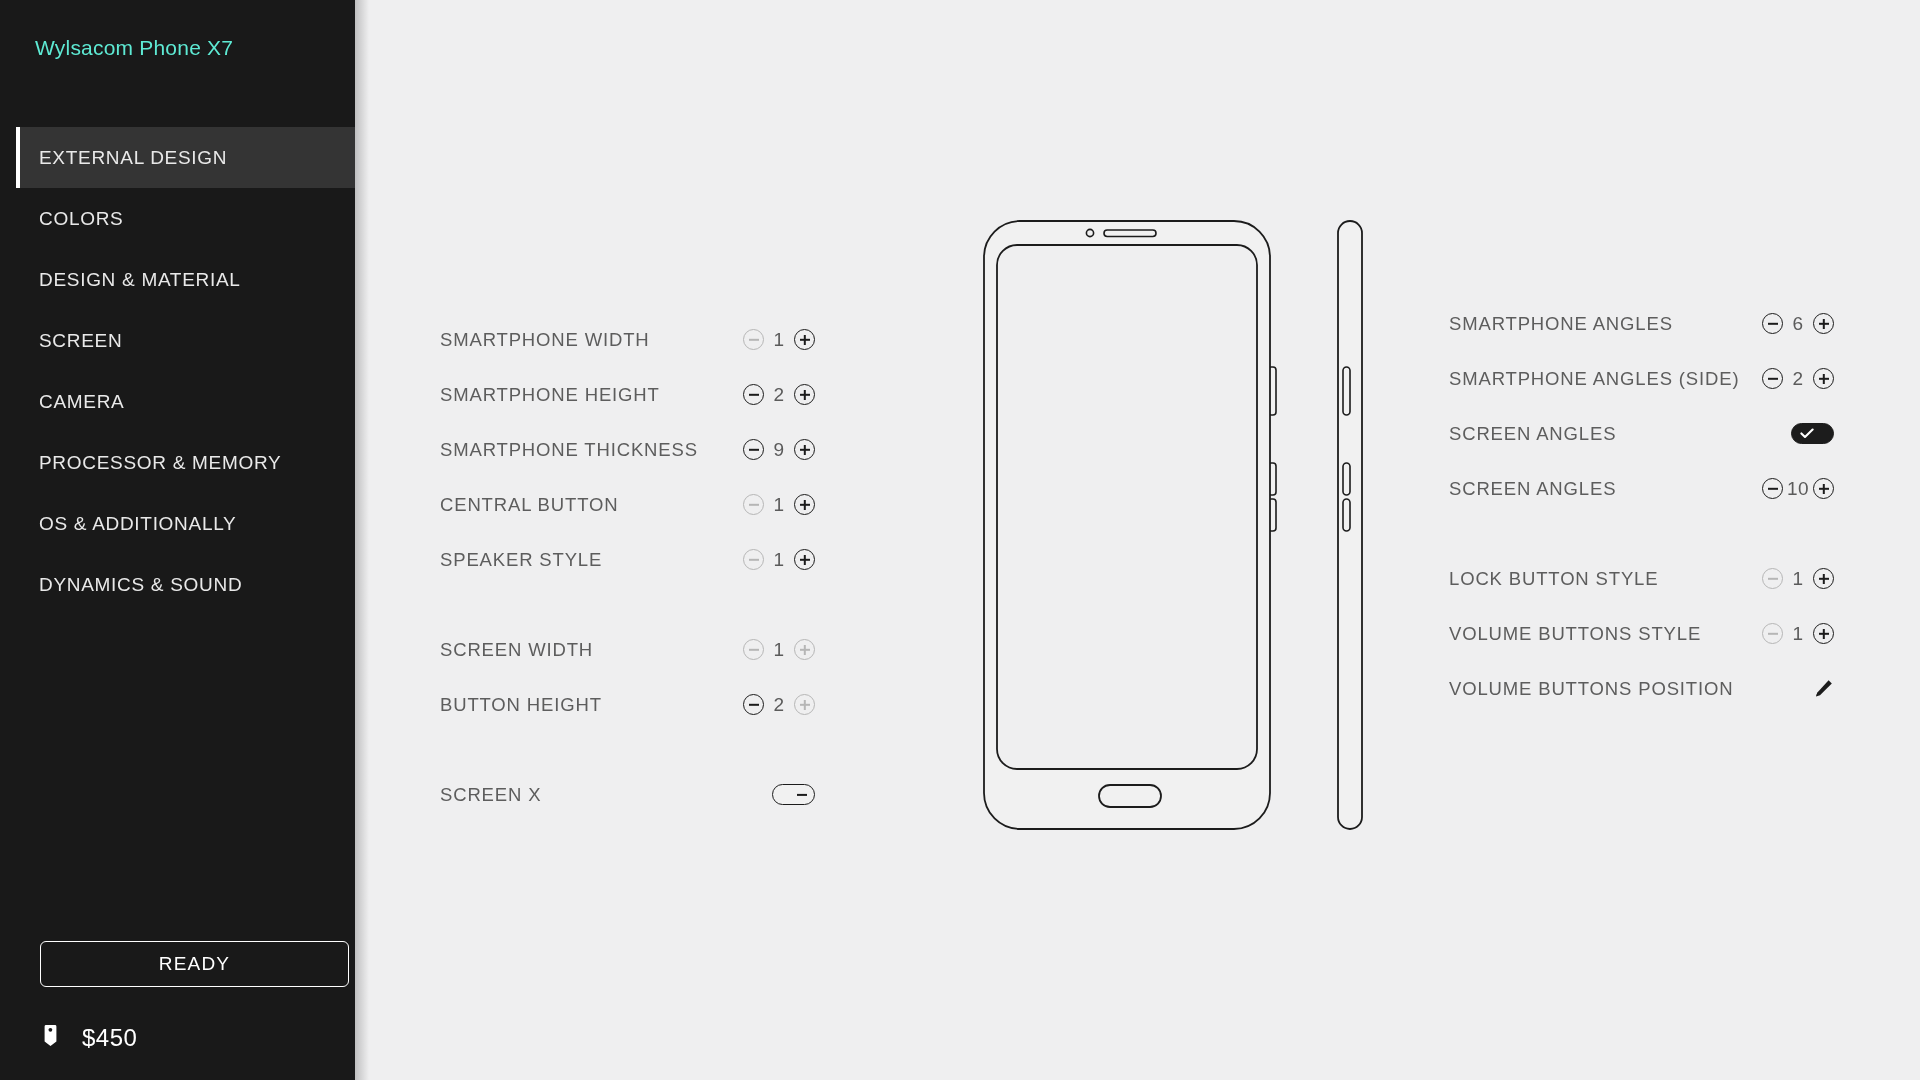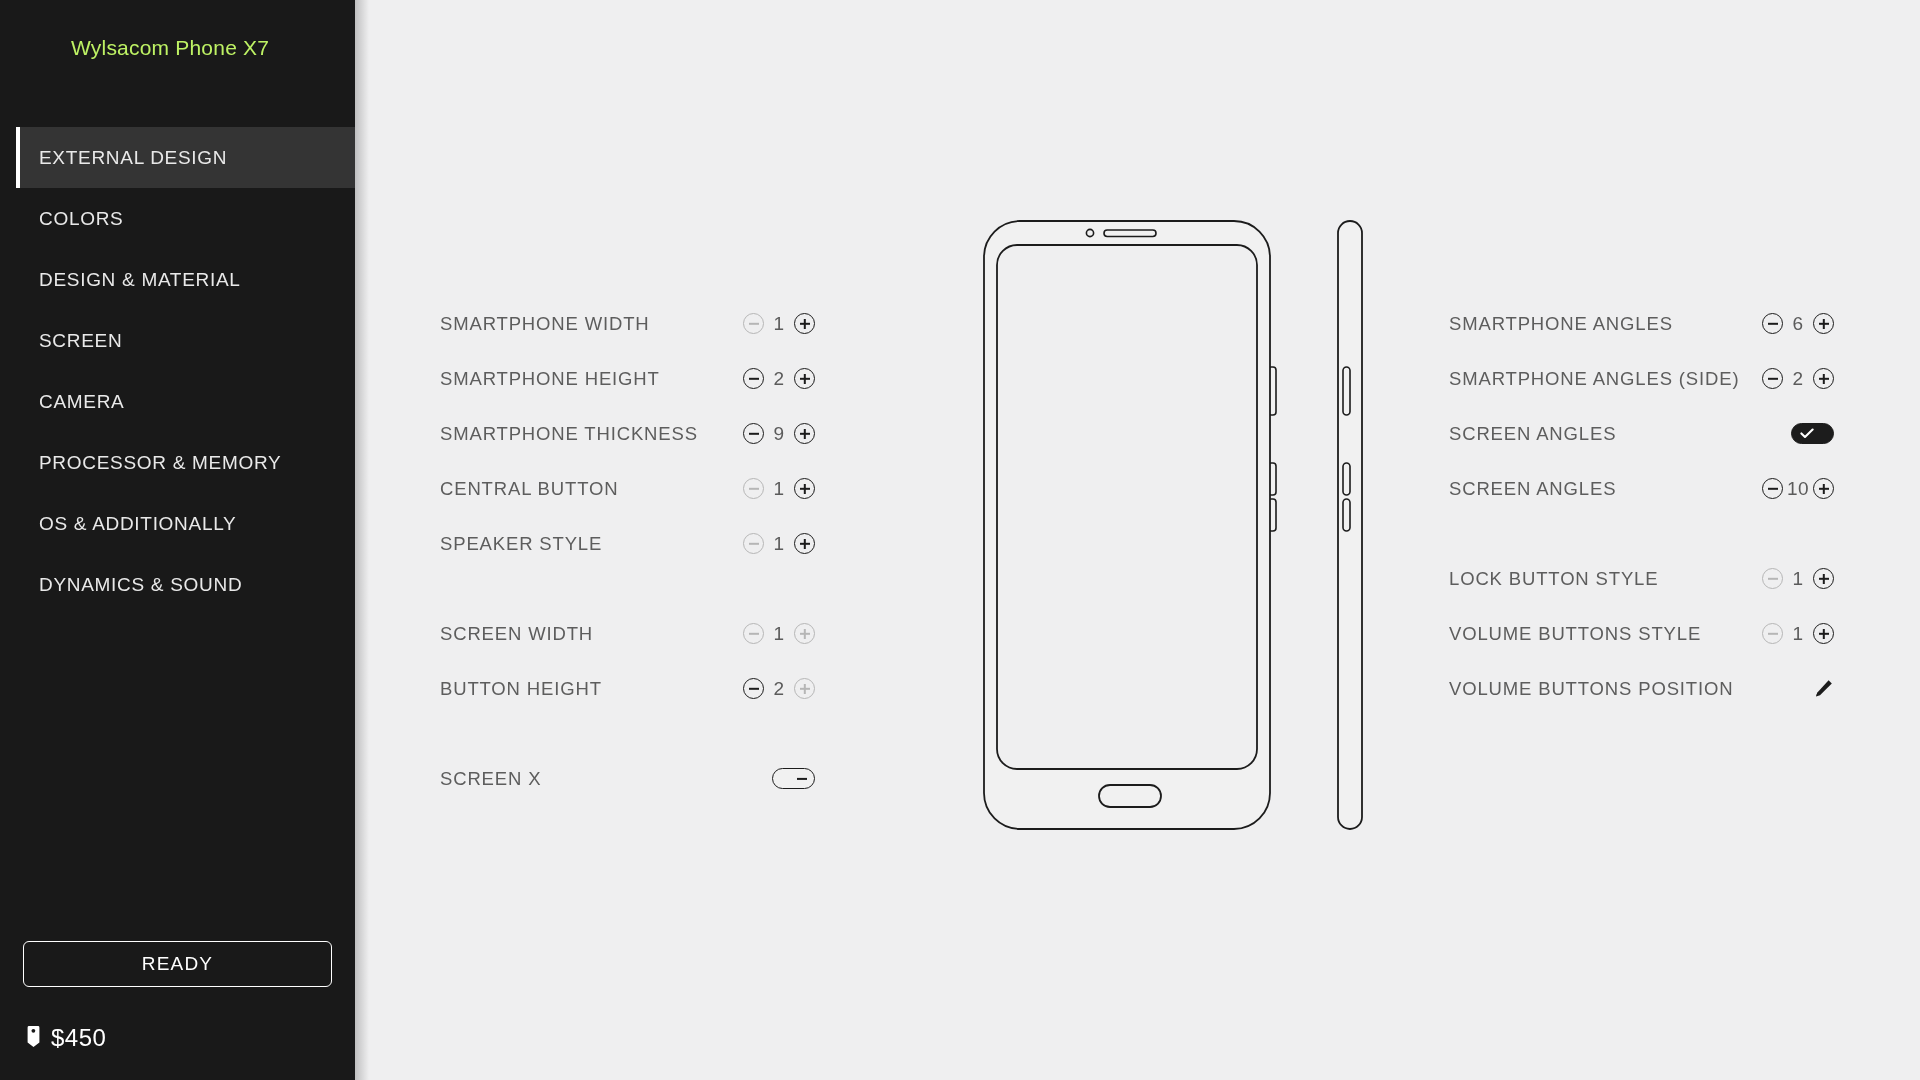--- a/index.html
+++ b/index.html
@@ -26,66 +26,66 @@
     width: 14px; height: 100%;
     background: linear-gradient(to right, rgba(0,0,0,0.20), rgba(0,0,0,0));
     pointer-events: none;
   }
   .sidebar-head { padding: 30px 35px 0 35px; height: 127px; }
   .brand-title {
     color: #fff; font-size: 23px; font-weight: bold;
     letter-spacing: 0.6px; line-height: 1.3;
   }
   .brand-sub {
-    color: #bef264; font-size: 21px; font-weight: 400;
-    letter-spacing: 0.2px; margin-top: 6px; margin-left: 36px;
+    color: #5eead4; font-size: 21px; font-weight: 400;
+    letter-spacing: 0.2px; margin-top: 6px;
   }
   .nav { display: flex; flex-direction: column; }
   .nav-item {
     position: relative;
     height: 61px;
     display: flex; align-items: center;
     padding-left: 23px;
     color: #e9e9e9;
     font-size: 19px;
     letter-spacing: 0.7px;
     cursor: pointer;
     background: transparent;
     margin-left: 16px;
   }
   .nav-item.active { background: #343434; }
   .nav-item.active::before {
     content: ""; position: absolute; left: 0; top: 0;
     width: 4px; height: 100%; background: #ffffff;
   }
-  .sidebar-foot { margin-top: auto; padding: 0 23px 28px 23px; }
+  .sidebar-foot { margin-top: auto; padding: 0 23px 28px 40px; }
   .ready-btn {
     width: 309px; height: 46px;
     border: 1.5px solid #ffffff;
     border-radius: 6px;
     background: transparent;
     color: #ffffff;
     font-family: "Liberation Sans", sans-serif;
     font-size: 19px;
     letter-spacing: 1.2px;
     cursor: pointer;
     display: flex; align-items: center; justify-content: center;
   }
   .price-row {
-    display: flex; align-items: center; gap: 7px;
+    display: flex; gap: 21px;
     margin-top: 37px; padding-left: 2px;
   }
   .price-text { color: #ffffff; font-size: 24px; letter-spacing: 0.5px; }
 
   
   .stage { position: relative; flex: 1 1 auto; height: 1080px; }
 
   
   .panel { position: absolute; }
-  .panel-left  { left: 85px;  top: 296px; width: 375px; }
+  .panel-left  { left: 85px;  top: 312px; width: 375px; }
   .panel-right { left: 1094px; top: 296px; width: 385px; }
 
   .ctrl-row {
     display: flex; align-items: center;
     height: 55px;
   }
   .ctrl-row.gap-before { margin-top: 35px; }
   .ctrl-label {
     flex: 1 1 auto;
     color: #5d5d5d;

